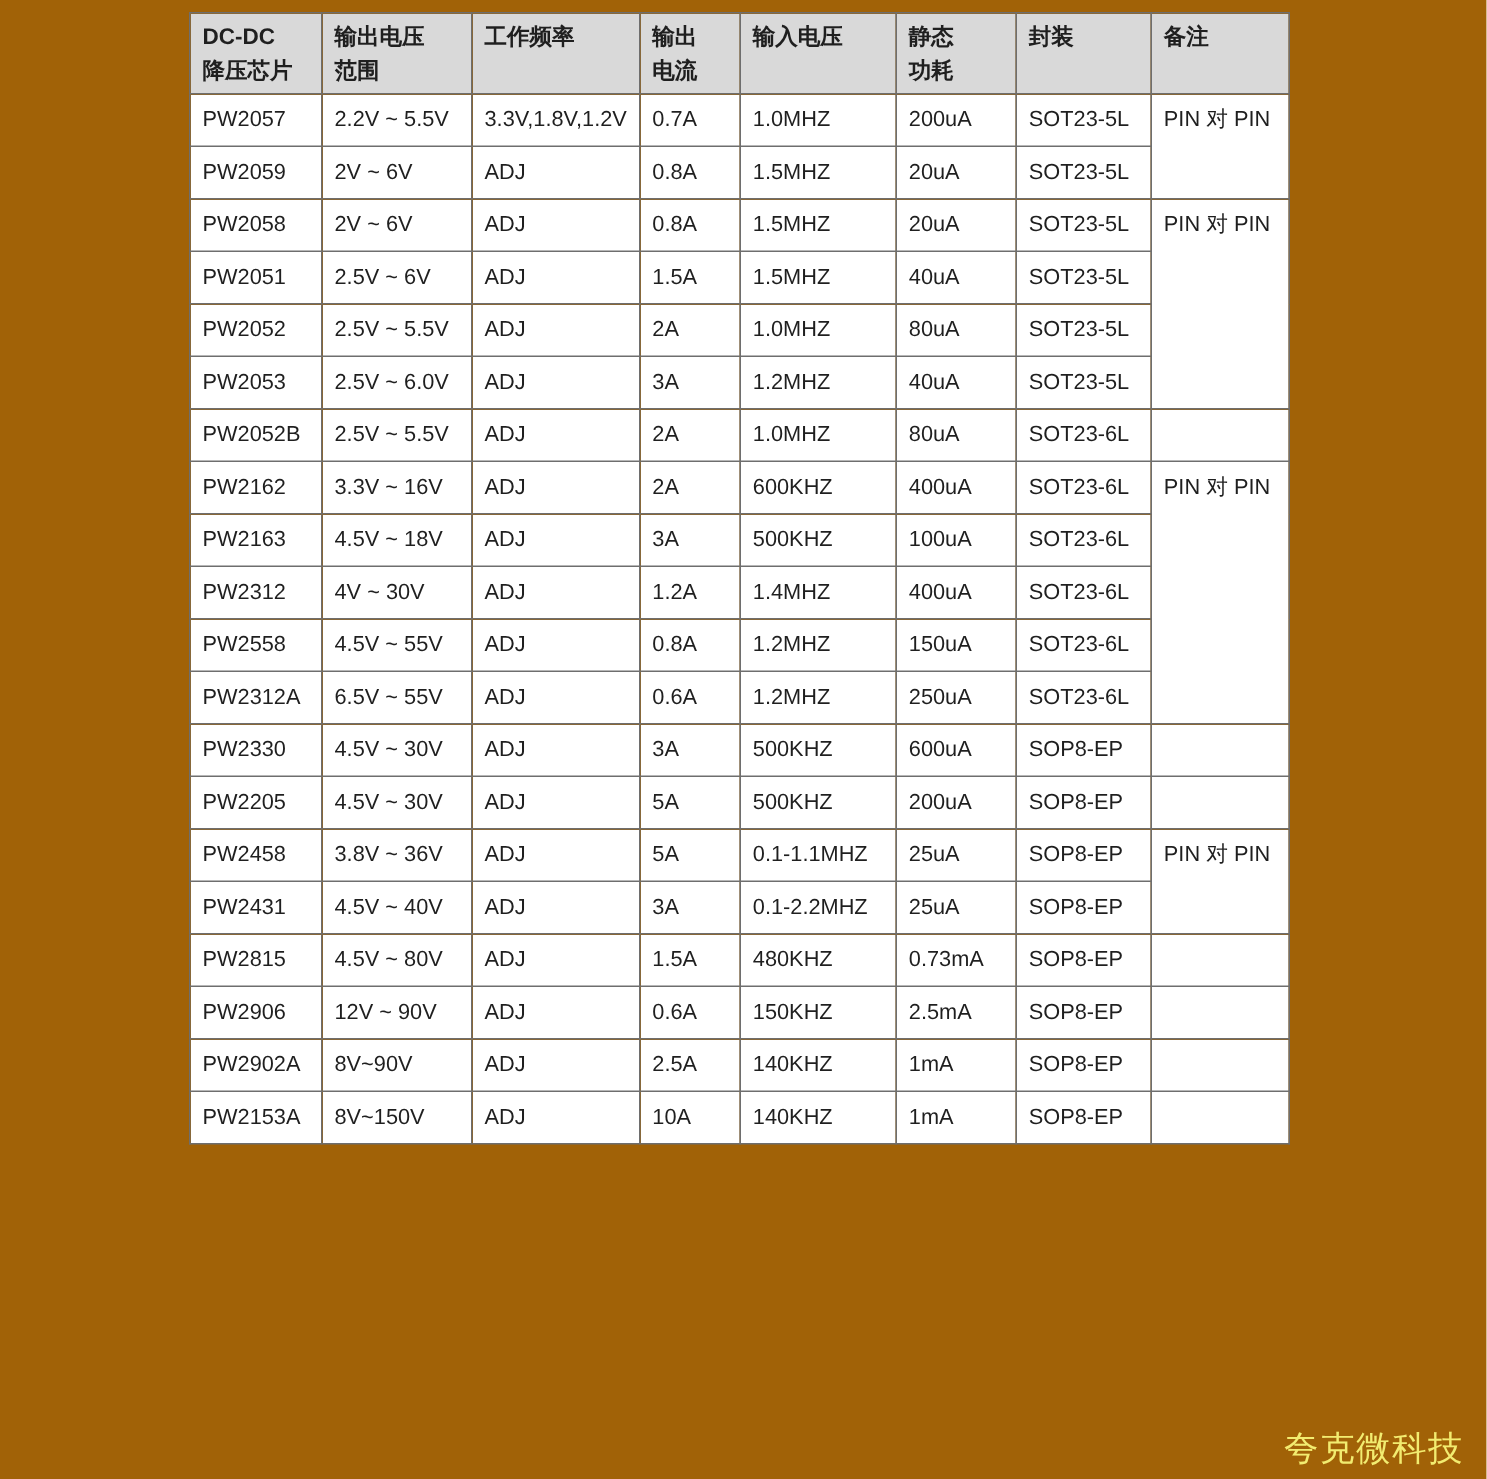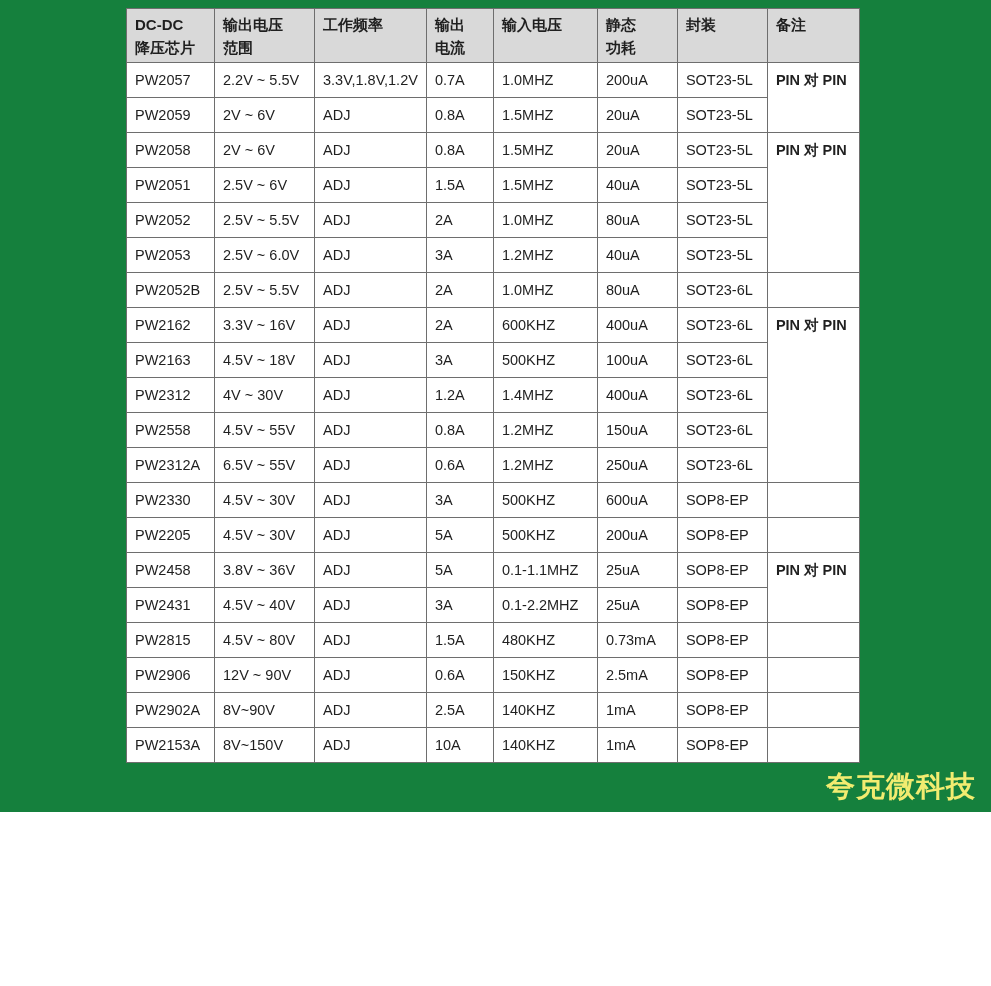--- a/index.html
+++ b/index.html
@@ -4,22 +4,22 @@
 <style>
   html, body {
     margin: 0;
     padding: 0;
     background: #ffffff;
     font-family: "Liberation Sans", "DejaVu Sans", sans-serif;
   }
   .page {
     position: relative;
     width: 991px;
-    height: 812px;
-    background: #15803d;
+    height: 986px;
+    background: #a16207;
     overflow: hidden;
   }
   .chip-table {
     position: absolute;
     left: 126px;
     top: 8px;
     border-collapse: collapse;
     table-layout: fixed;
     color: #1f1f1f;
   }
@@ -52,30 +52,28 @@
   .chip-table td {
     background: #ffffff;
     font-size: 14.5px;
     height: 35px;
     vertical-align: middle;
   }
   .chip-table td.remark-cell {
     vertical-align: top;
     padding-top: 8px;
     line-height: 19px;
-    font-weight: bold;
   }
   .watermark {
     position: absolute;
     right: 15px;
     bottom: 5px;
-    font-size: 29px;
+    font-size: 23px;
     color: #f2ec70;
     letter-spacing: 1px;
-    font-weight: bold;
   }
 </style>
 </head>
 <body>
 
 <div class="page">
   <table class="chip-table">
     <colgroup>
       <col class="c0">
         <col class="c1">

